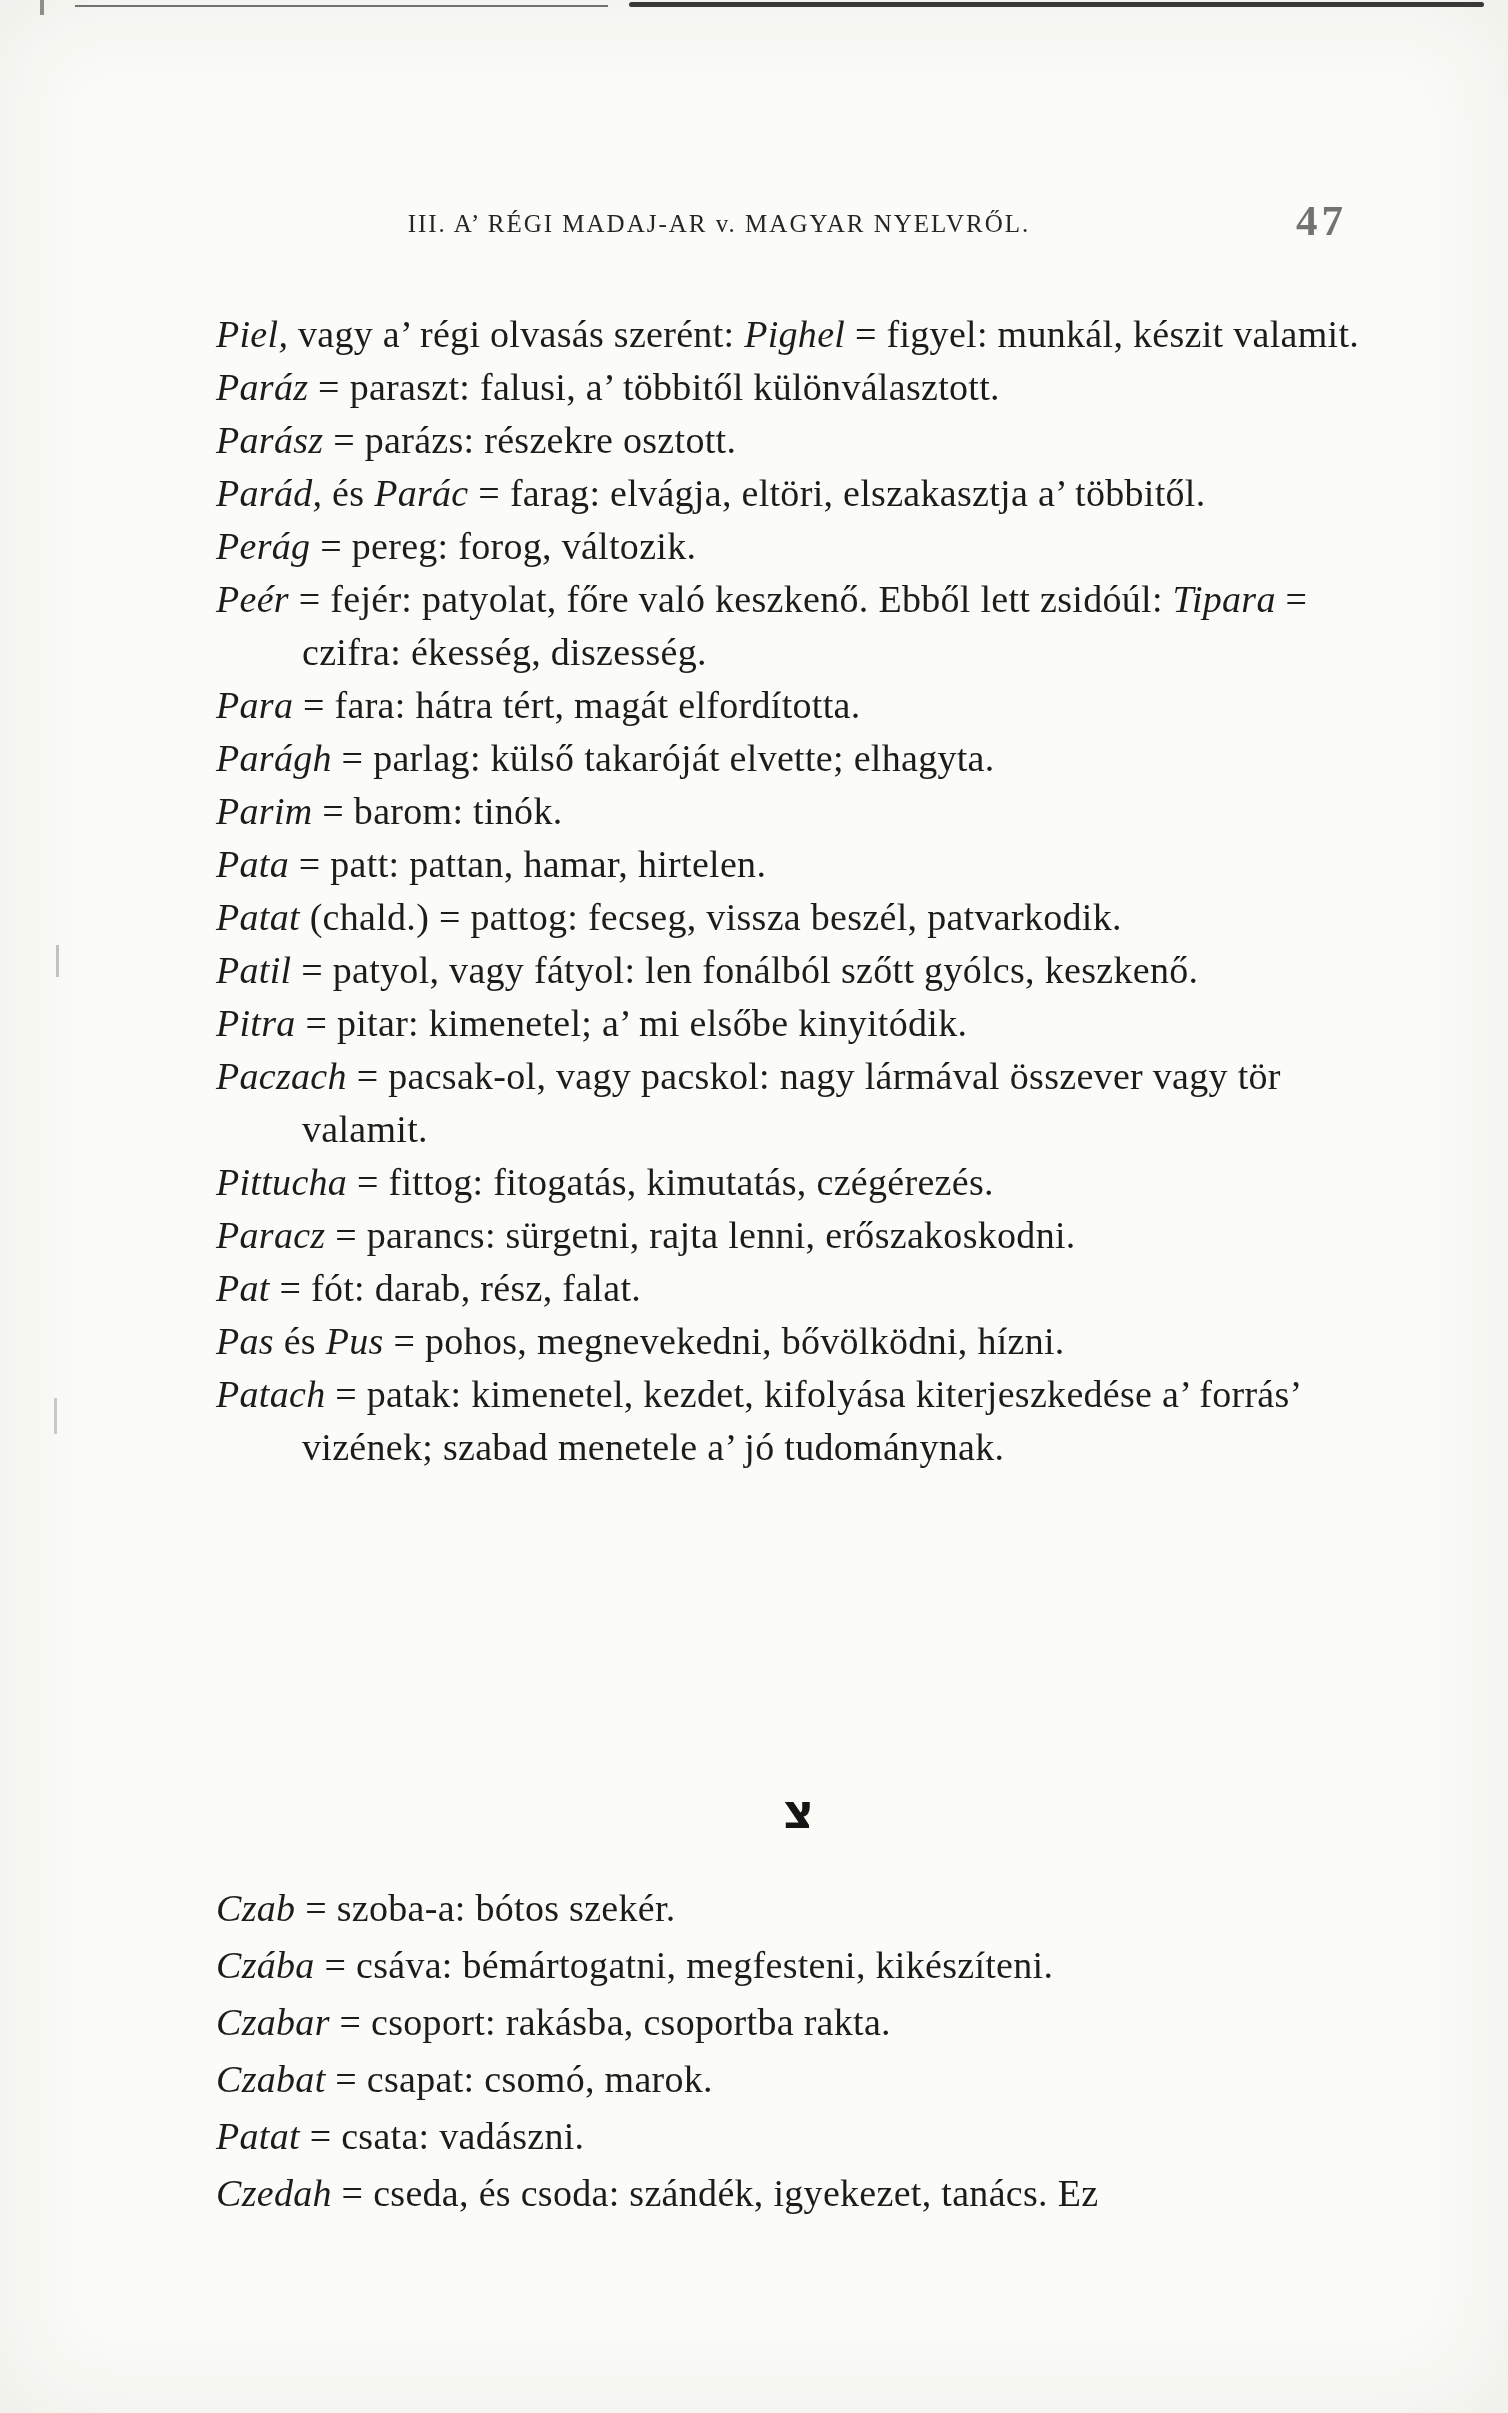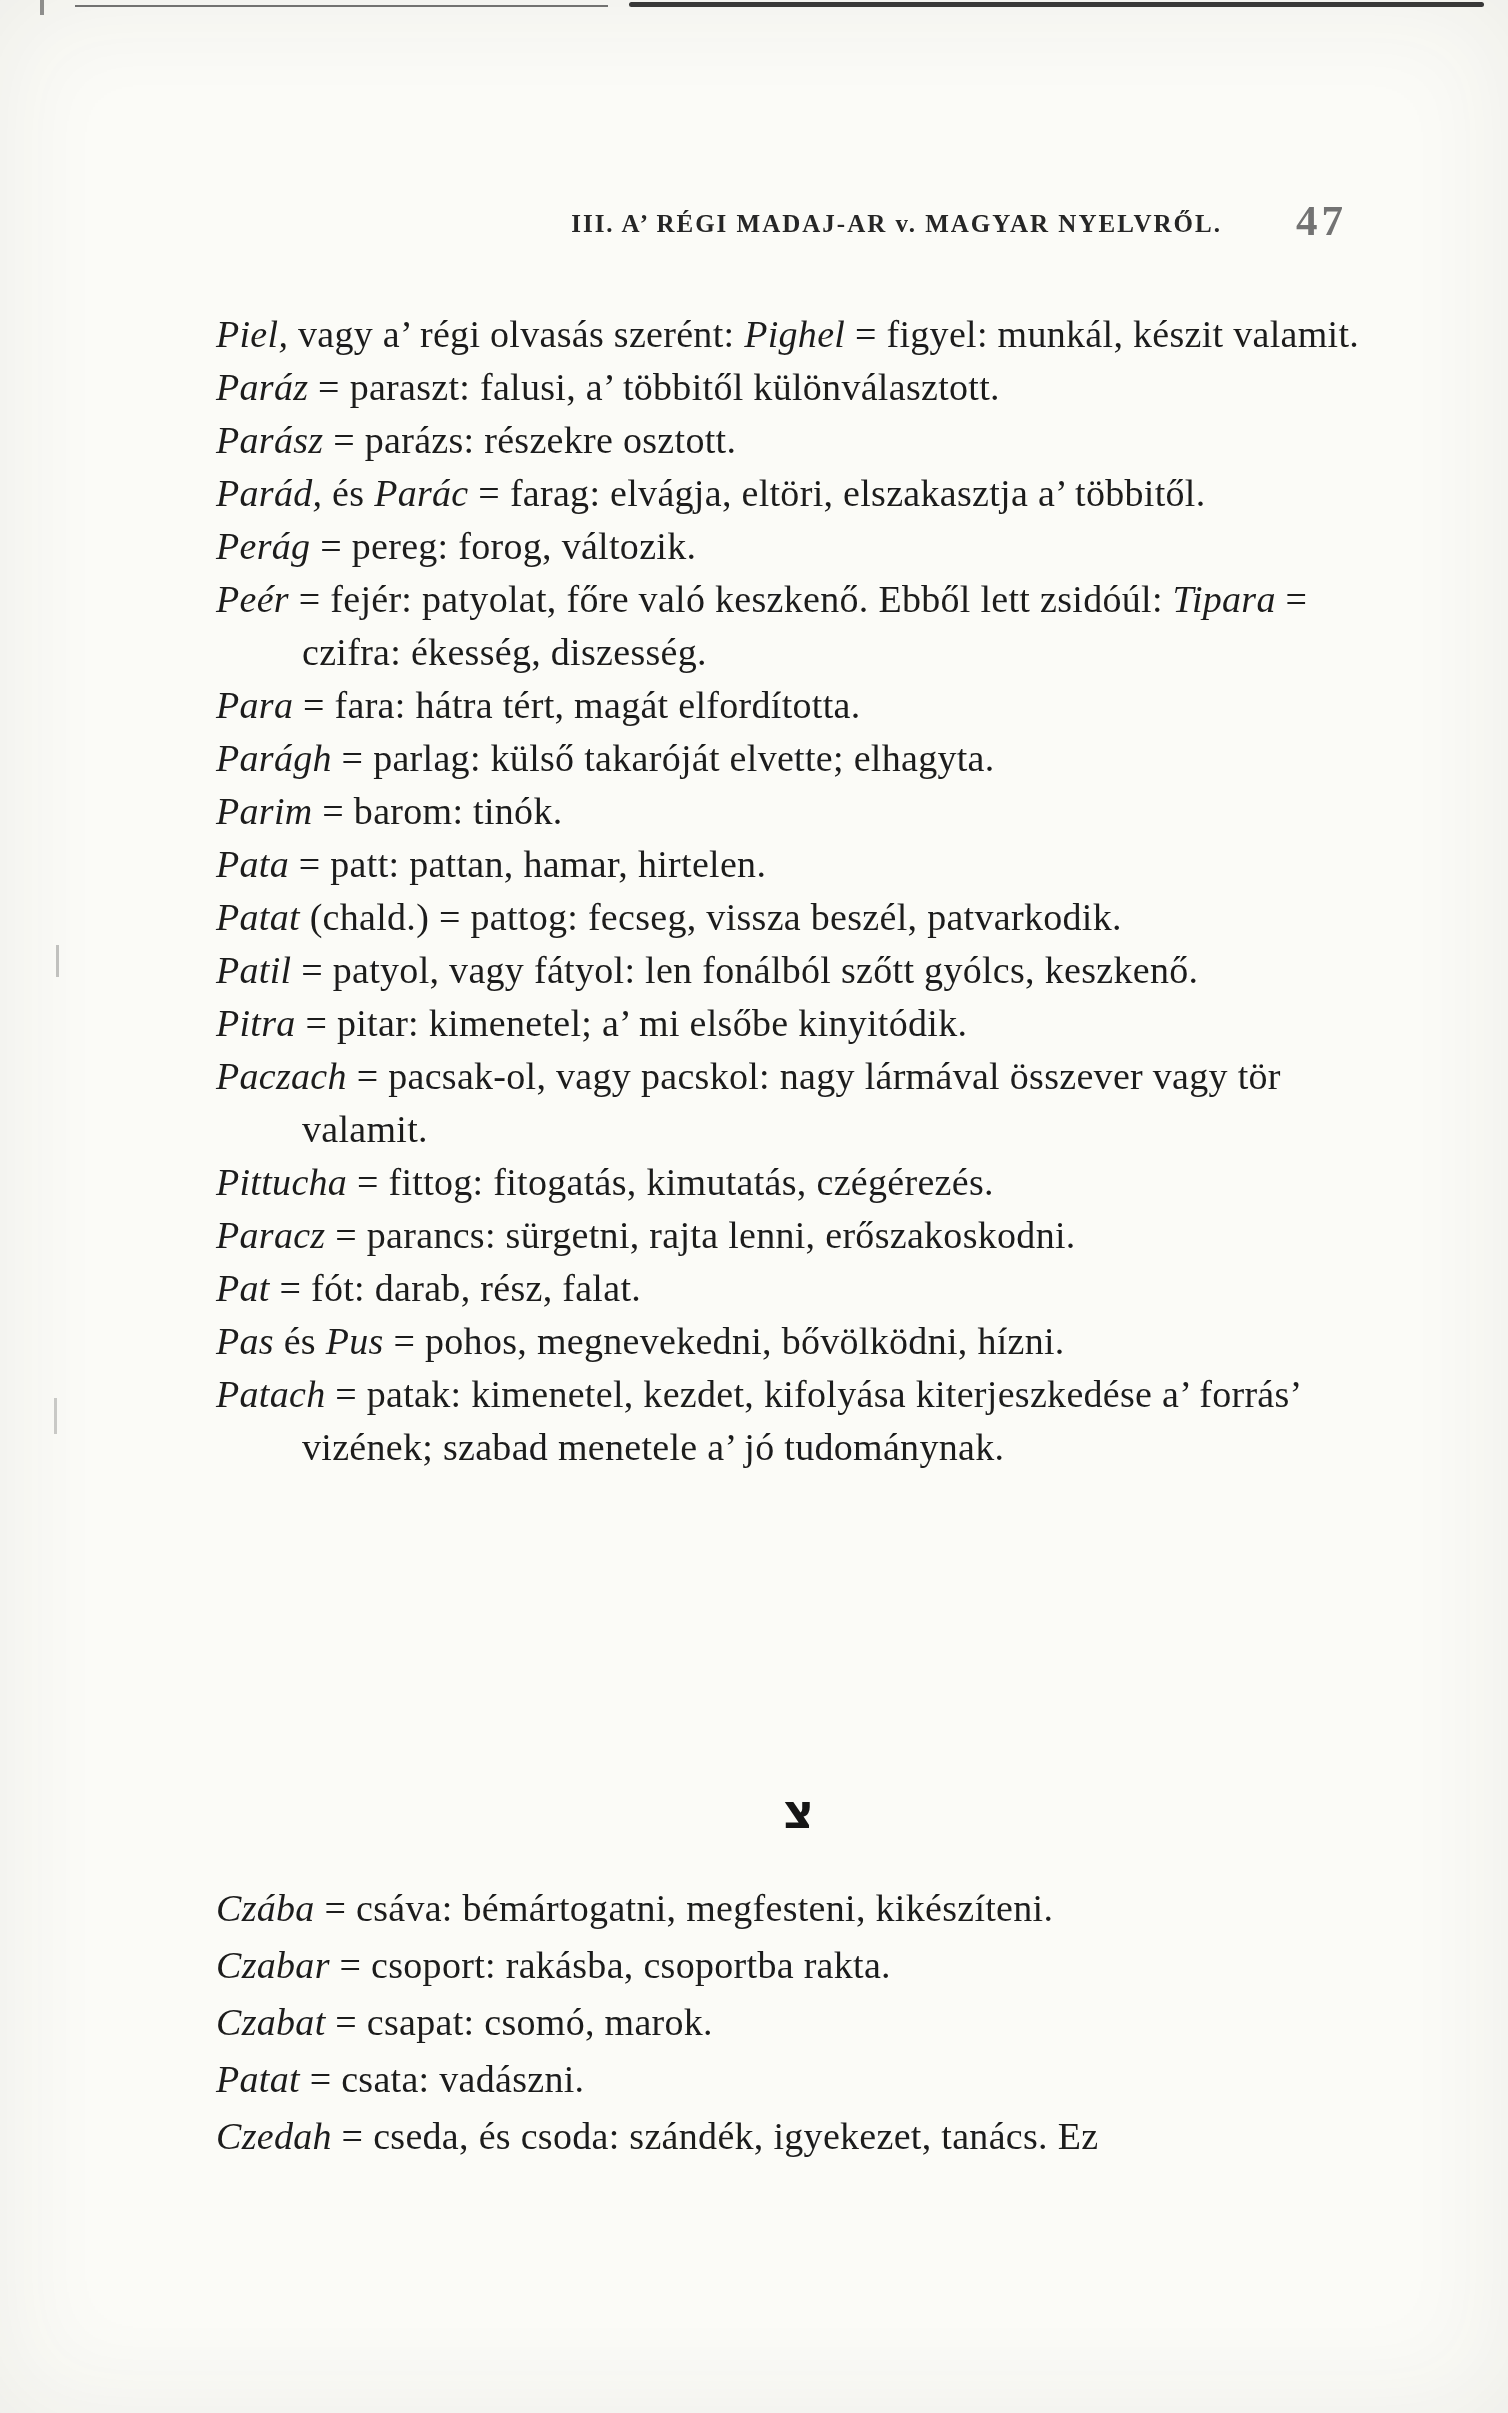--- a/index.html
+++ b/index.html
@@ -30,27 +30,26 @@
   .header {
     position: absolute;
     top: 200px;
     left: 216px;
     width: 1161px;
     height: 55px;
   }
   .running-title {
     display: block;
     width: 1006px;
-    text-align: right;
+    text-align: center;
     font-size: 25px;
     letter-spacing: 2px;
     color: #262626;
     padding-top: 10px;
     white-space: nowrap;
-    font-weight: bold;
   }
   .page-number {
     position: absolute;
     right: 30px;
     top: -4px;
     font-size: 43px;
     font-weight: bold;
     letter-spacing: 4px;
     color: #737373;
   }
@@ -121,20 +120,21 @@
       <p class="entry"><span class="hw">Pittucha</span><span class="def"> = fittog: fitogatás, kimutatás, czégérezés.</span></p>
       <p class="entry"><span class="hw">Paracz</span><span class="def"> = parancs: sürgetni, rajta lenni, erőszakoskodni.</span></p>
       <p class="entry"><span class="hw">Pat</span><span class="def"> = fót: darab, rész, falat.</span></p>
       <p class="entry"><span class="hw">Pas</span><span class="def"> és </span><span class="hw">Pus</span><span class="def"> = pohos, megnevekedni, bővölködni, hízni.</span></p>
       <p class="entry"><span class="hw">Patach</span><span class="def"> = patak: kimenetel, kezdet, kifolyása kiterjeszkedése a’ forrás’ vizének; szabad menetele a’ jó tudománynak.</span></p>
     </div>
 
   <div class="section-letter">צ</div>
 
   <div class="content content-2" id="entries2">
+      <p class="entry"><span class="hw">Czab</span><span class="def"> = szoba-a: bótos szekér.</span></p>
       <p class="entry"><span class="hw">Czába</span><span class="def"> = csáva: bémártogatni, megfesteni, kikészíteni.</span></p>
       <p class="entry"><span class="hw">Czabar</span><span class="def"> = csoport: rakásba, csoportba rakta.</span></p>
       <p class="entry"><span class="hw">Czabat</span><span class="def"> = csapat: csomó, marok.</span></p>
       <p class="entry"><span class="hw">Patat</span><span class="def"> = csata: vadászni.</span></p>
       <p class="entry"><span class="hw">Czedah</span><span class="def"> = cseda, és csoda: szándék, igyekezet, tanács. Ez</span></p>
     </div>
 
 </div>
 
 

